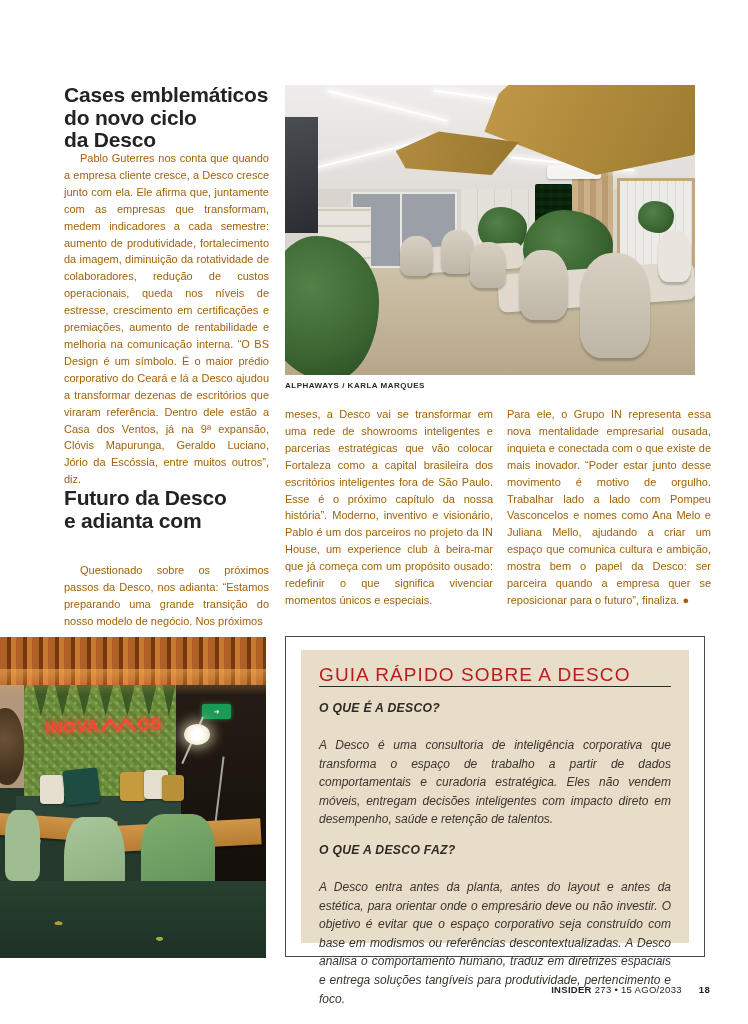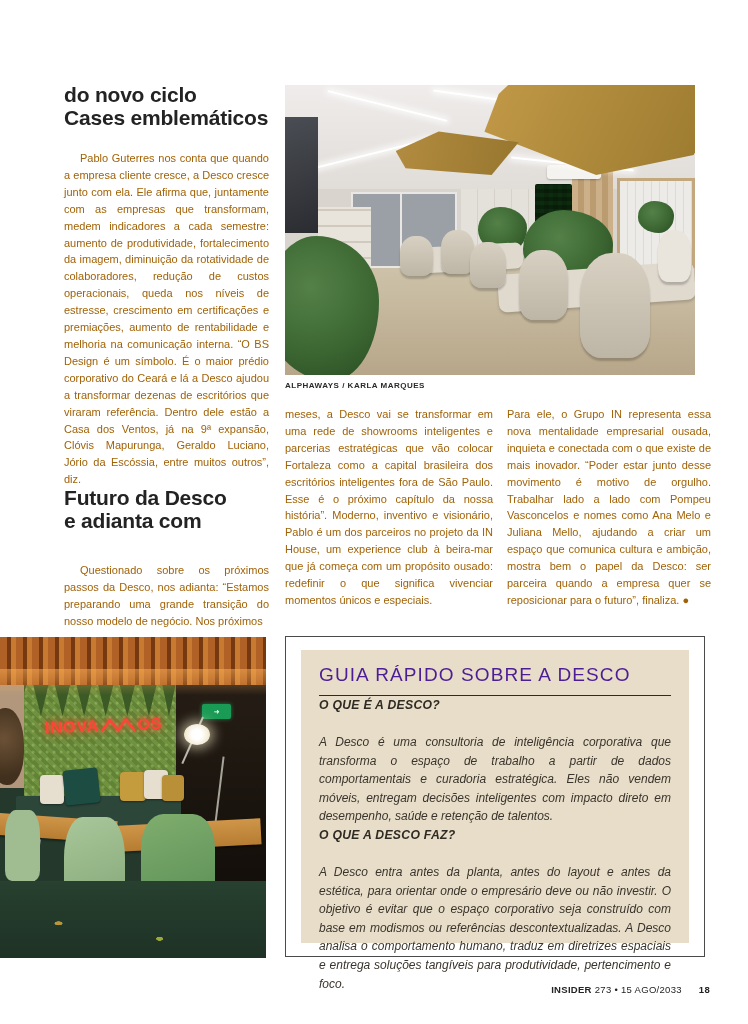--- a/index.html
+++ b/index.html
@@ -27,24 +27,24 @@
   .footer{position:absolute;top:984px;right:38px;font-size:9.5px;color:#232323;
           letter-spacing:.3px;}
   .footer b{font-weight:700;margin-top:19px;}
   .footer .pageno{font-weight:700;margin-left:14px;}
 
   
   .guide-outer{position:absolute;left:285px;top:636px;width:420px;height:321px;
                border:1px solid #4a4a4a;background:#fff;box-sizing:border-box;}
   .guide-panel{position:absolute;left:15px;top:13px;right:15px;bottom:13px;
                background:#e8ddc8;padding:14px 18px;box-sizing:border-box;}
-  .guide-title{font-size:19px;color:#4c1d95;letter-spacing:1.1px;font-weight:400;
-               padding-bottom:9px;border-bottom:1px solid #2b2b2b;}
+  .guide-title{font-size:19px;color:#b91c1c;letter-spacing:1.1px;font-weight:400;
+               border-bottom:1px solid #2b2b2b;}
   .guide-q{font-size:12.2px;font-weight:700;font-style:italic;color:#2e2a24;
-           margin-top:2px;letter-spacing:.3px;}
+           margin-top:14px;letter-spacing:.3px;}
   .guide-a{font-size:12px;font-style:italic;color:#3a342c;line-height:1.55;
            text-align:justify;margin-top:21px;}
 
   
   .photo-top{position:absolute;left:285px;top:85px;width:410px;height:290px;
              overflow:hidden;background:#ddd8d2;}
   .pt-ceiling{position:absolute;left:0;top:0;width:100%;height:42%;
               background:linear-gradient(180deg,#efeceb 0%,#dedad5 100%);}
   .pt-backwall{position:absolute;left:0;top:36%;width:100%;height:30%;background:#d9d4cd;}
   .pt-floor{position:absolute;left:0;top:60%;width:100%;height:40%;
@@ -124,22 +124,23 @@
       background:radial-gradient(ellipse 8px 4px at 22% 55%,#b8963a 45%,transparent 55%),
                  radial-gradient(ellipse 7px 4px at 60% 75%,#9aa83c 45%,transparent 55%),
                  linear-gradient(180deg,#27402f,#1e3226);}
 </style>
 </head>
 <body>
 
 <div class="page">
 
   <div class="headline h1">
+    <span>Cases emblemáticos</span>
     <span>do novo ciclo</span>
-    <span>Cases emblemáticos</span>
+    <span>da Desco</span>
   </div>
   <div class="bodytext p1"><span class="indent">Pablo Guterres nos conta que quando a empresa cliente cresce, a Desco cresce junto com ela. Ele afirma que, juntamente com as empresas que transformam, medem indicadores a cada semestre: aumento de produtividade, fortalecimento da imagem, diminuição da rotatividade de colaboradores, redução de custos operacionais, queda nos níveis de estresse, crescimento em certificações e premiações, aumento de rentabilidade e melhoria na comunicação interna. “O BS Design é um símbolo. É o maior prédio corporativo do Ceará e lá a Desco ajudou a transformar dezenas de escritórios que viraram referência. Dentro dele estão a Casa dos Ventos, já na 9ª expansão, Clóvis Mapurunga, Geraldo Luciano, Jório da Escóssia, entre muitos outros”, diz.</span></div>
 
   <div class="headline h2">
     <span>Futuro da Desco</span>
     <span>e adianta com</span>
   </div>
   <div class="bodytext p2"><span class="indent">Questionado sobre os próximos passos da Desco, nos adianta: “Estamos preparando uma grande transição do nosso modelo de negócio. Nos próximos</span></div>
 
   <div class="bodytext col2">meses, a Desco vai se transformar em uma rede de showrooms inteligentes e parcerias estratégicas que vão colocar Fortaleza como a capital brasileira dos escritórios inteligentes fora de São Paulo. Esse é o próximo capítulo da nossa história”. Moderno, inventivo e visionário, Pablo é um dos parceiros no projeto da IN House, um experience club à beira-mar que já começa com um propósito ousado: redefinir o que significa vivenciar momentos únicos e especiais.</div>

